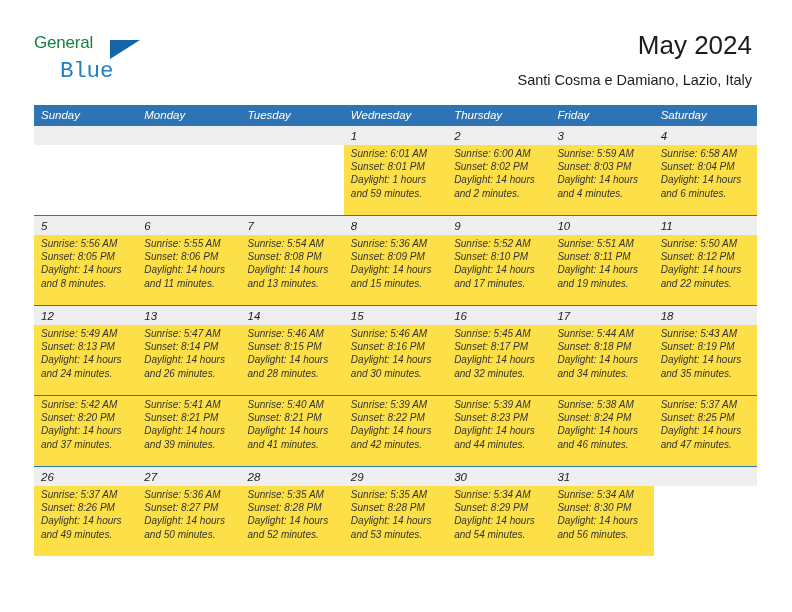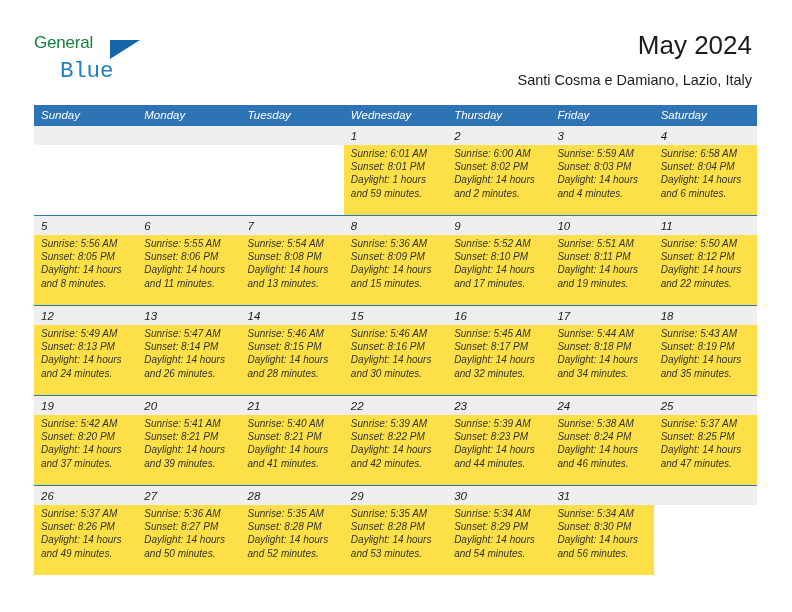--- a/index.html
+++ b/index.html
@@ -335,29 +335,20 @@
           <td>
             <span class="cell-line">Sunrise: 5:43 AM</span>
             <span class="cell-line">Sunset: 8:19 PM</span>
             <span class="cell-line">Daylight: 14 hours</span>
             <span class="cell-line">and 35 minutes.</span>
           </td>
         </tr>
         <tr class="sep-row">
           <td colspan="7"></td>
         </tr>
-        <tr class="daynum-row">
-          <td>19</td>
-          <td>20</td>
-          <td>21</td>
-          <td>22</td>
-          <td>23</td>
-          <td>24</td>
-          <td>25</td>
-        </tr>
         <tr class="detail-row">
           <td>
             <span class="cell-line">Sunrise: 5:42 AM</span>
             <span class="cell-line">Sunset: 8:20 PM</span>
             <span class="cell-line">Daylight: 14 hours</span>
             <span class="cell-line">and 37 minutes.</span>
           </td>
           <td>
             <span class="cell-line">Sunrise: 5:41 AM</span>
             <span class="cell-line">Sunset: 8:21 PM</span>

